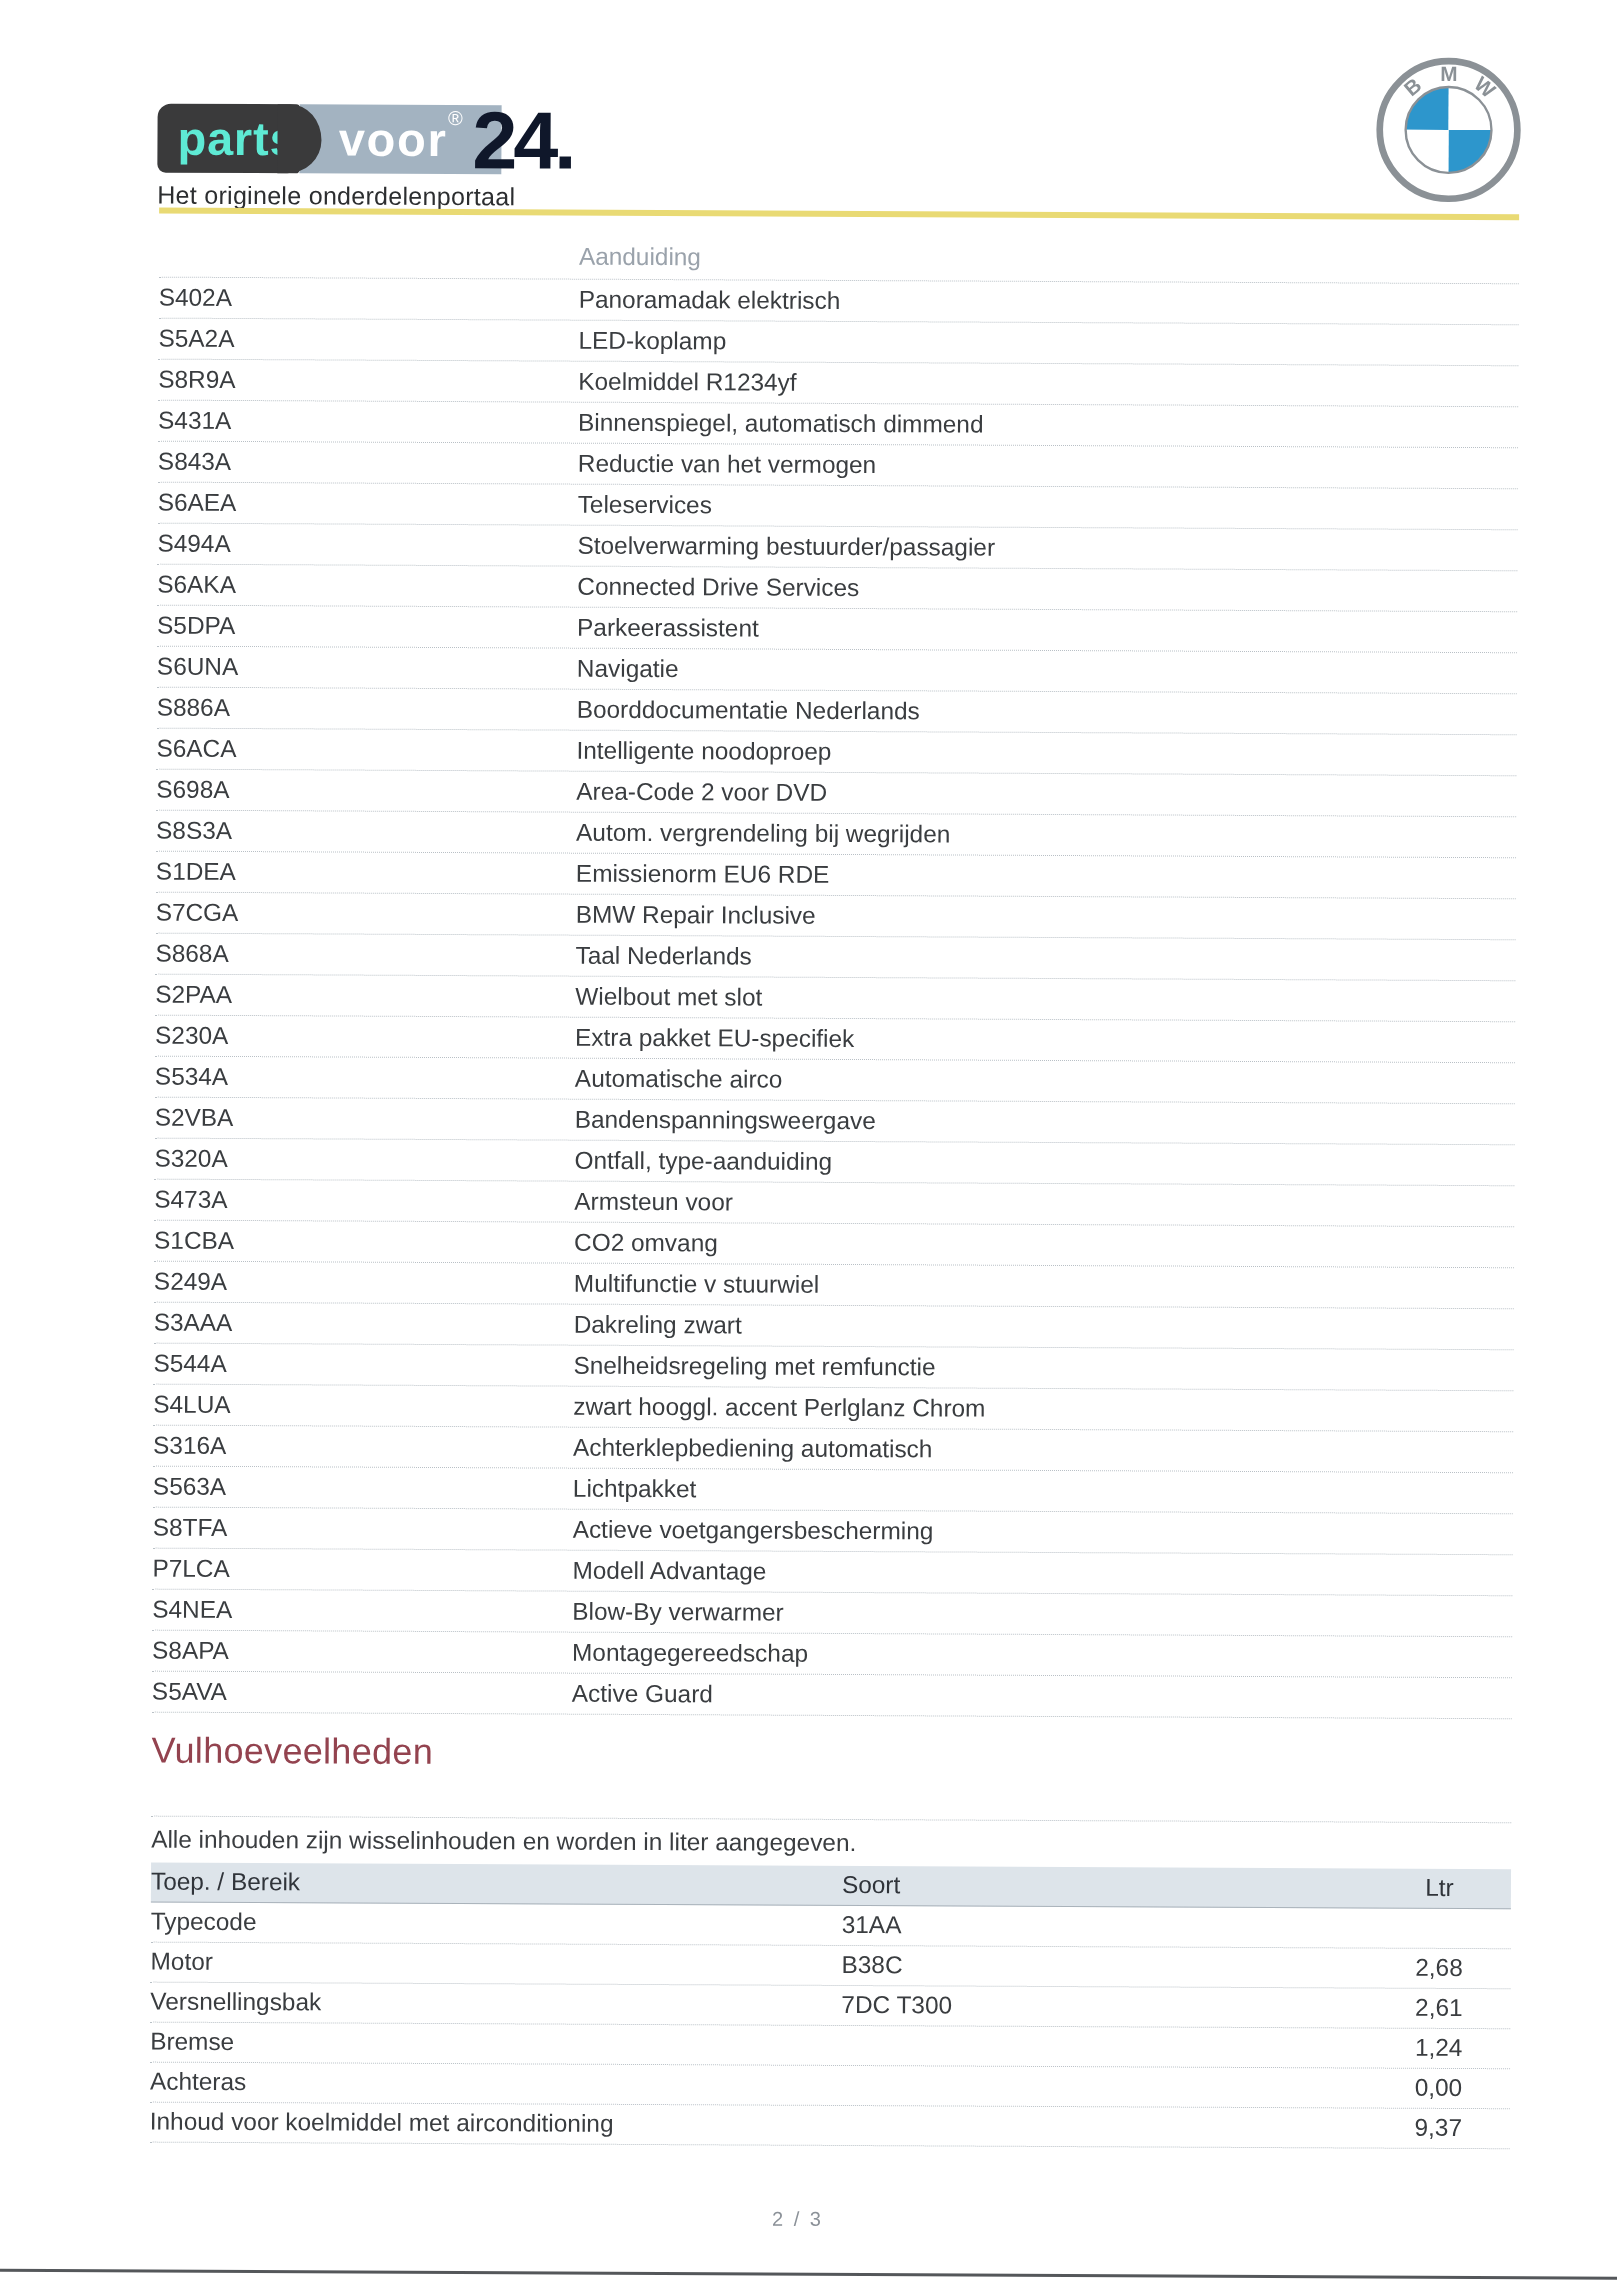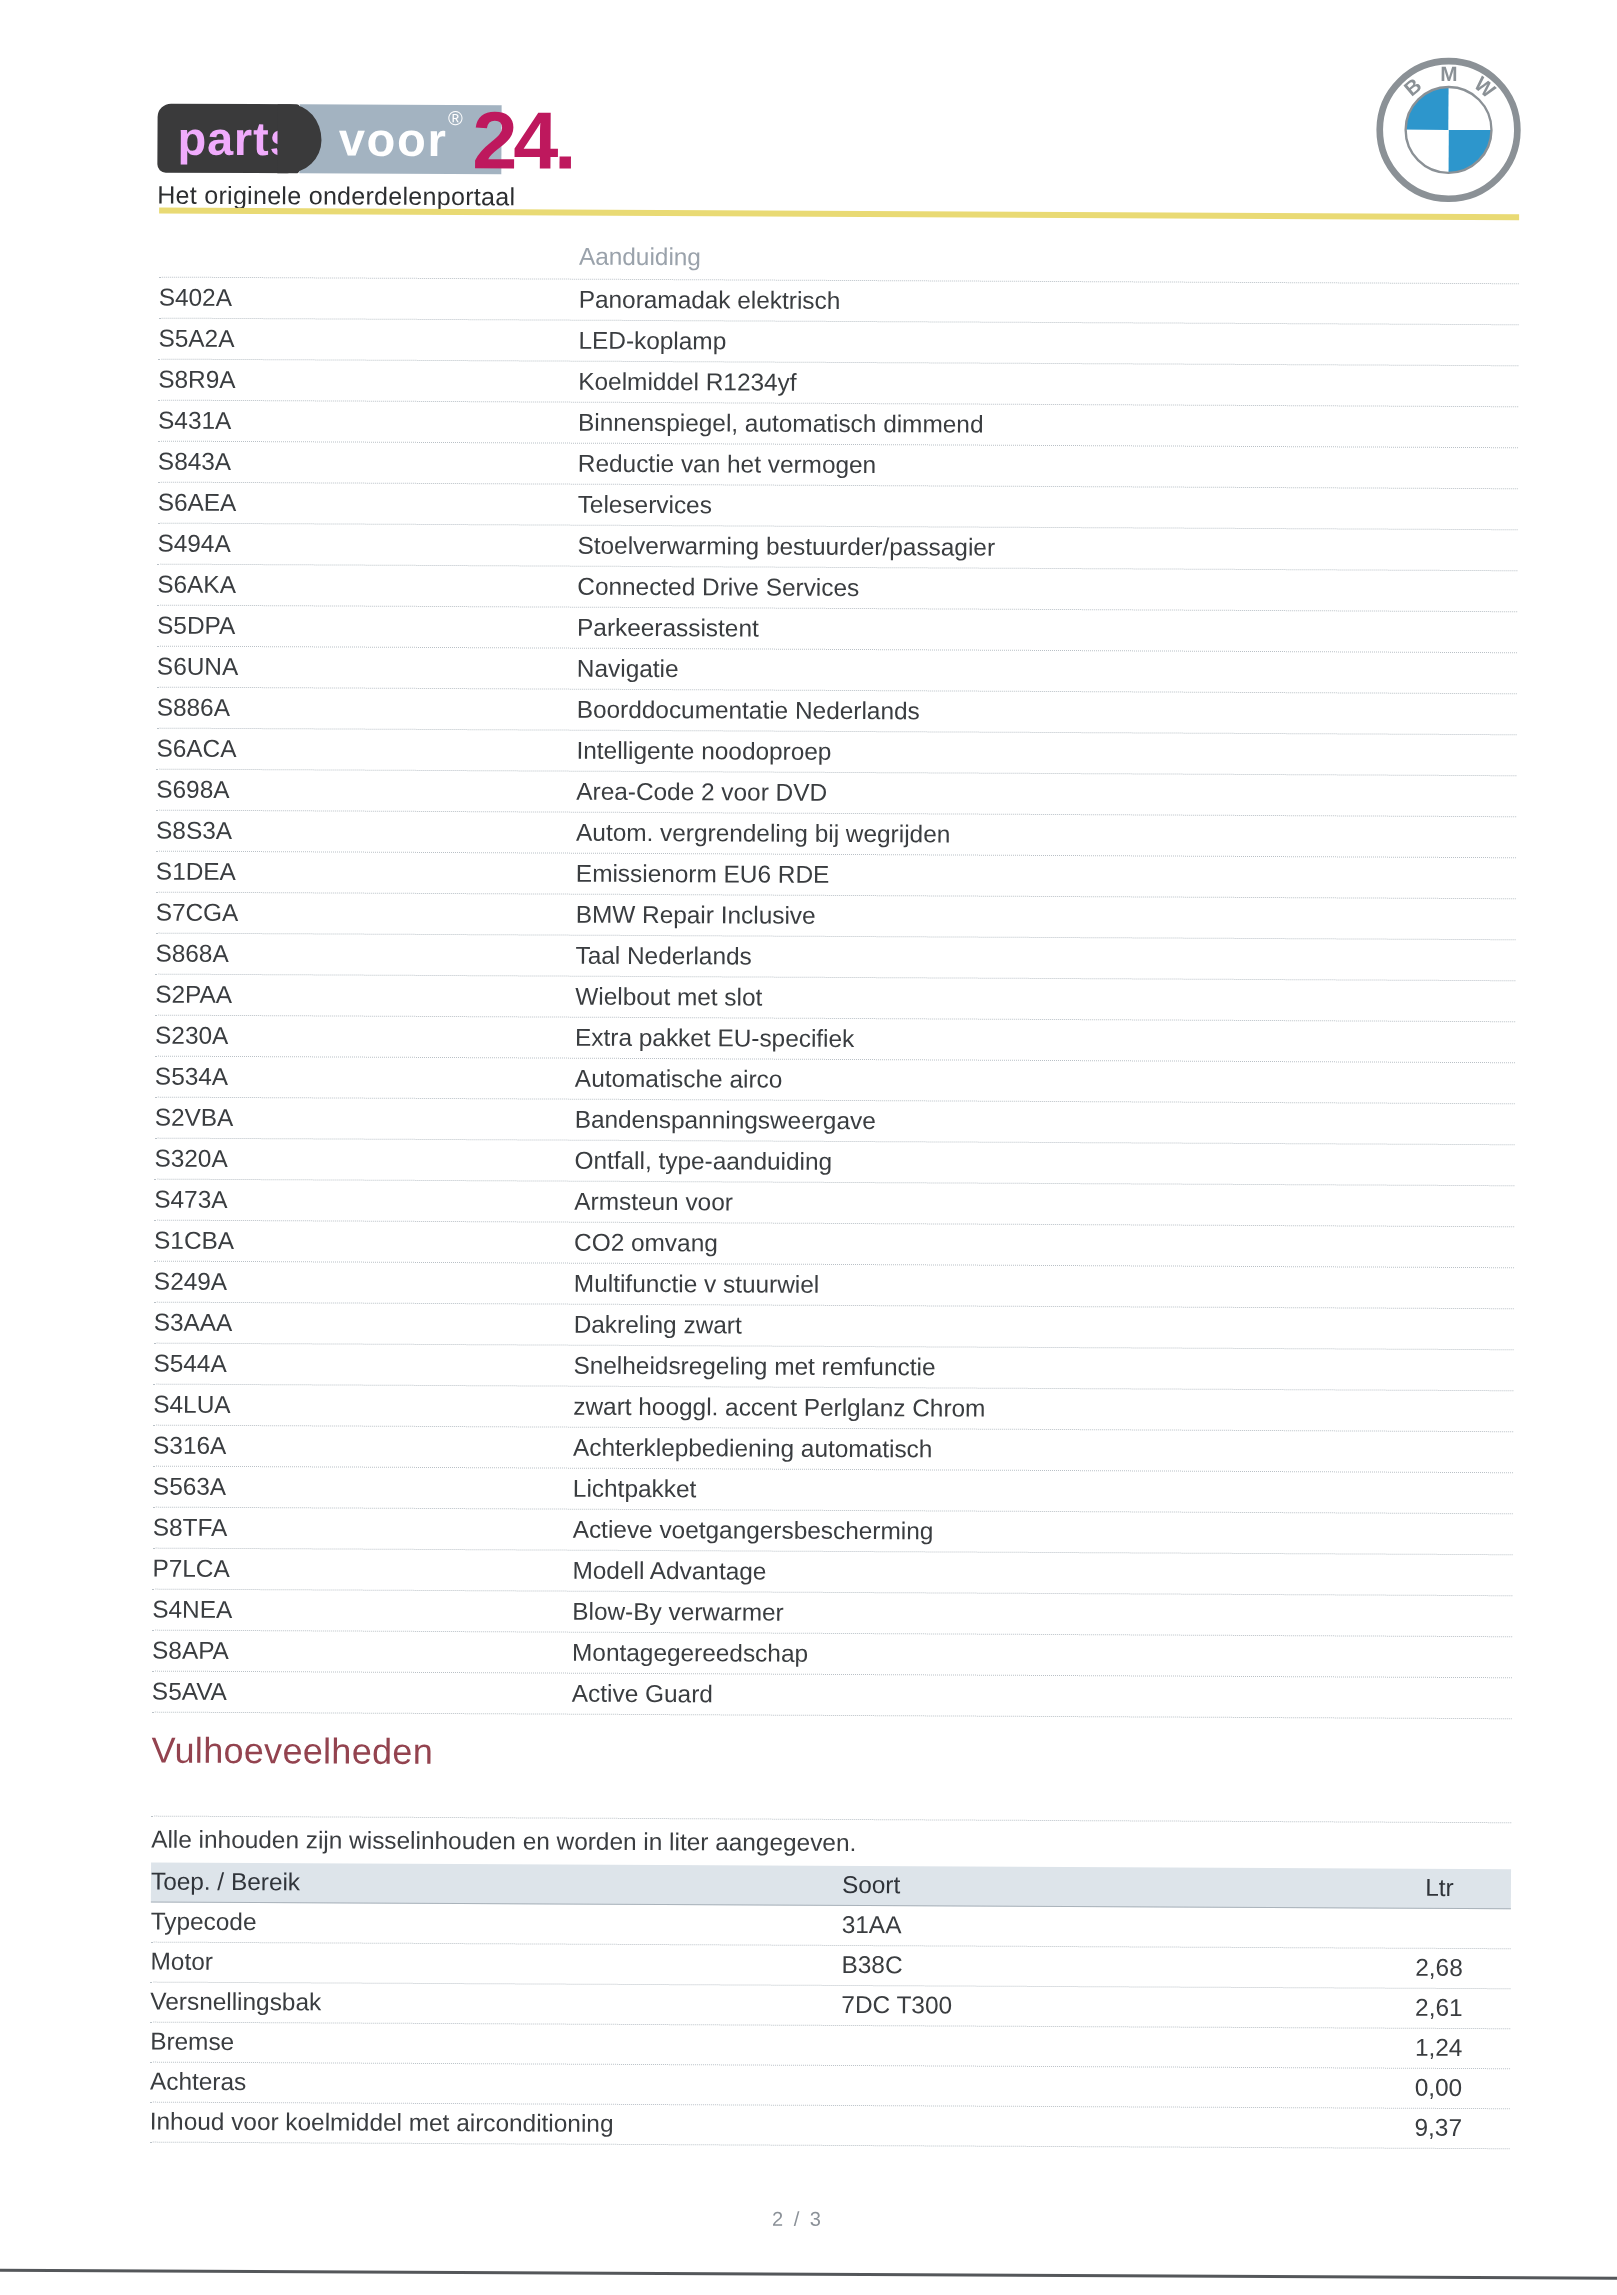--- a/index.html
+++ b/index.html
@@ -17,36 +17,36 @@
   .page{
     position:relative;width:1617px;height:2295px;background:#ffffff;overflow:hidden;
     font-family:"Liberation Sans", sans-serif;color:var(--ink);
   }
   .sheet{position:absolute;inset:0;transform:rotate(0.28deg);transform-origin:34px 34px;}
 
   
   .logo{position:absolute;left:158px;top:103px;}
   .logo-row{display:flex;align-items:stretch;height:69px;}
   .lp-dark{
-    position:relative;z-index:2;background:var(--logo-dark);color:#f0abfc;
+    position:relative;z-index:2;background:var(--logo-dark);color:#5eead4;
     border-radius:13.5px 3.4px 3.4px 8.4px;padding:0 3.4px 0 20px;
     font-size:47px;font-weight:700;display:flex;align-items:center;letter-spacing:0.8px;
   }
   .lp-dark::after{
     content:"";position:absolute;right:-22px;top:0;width:44px;height:100%;
     background:var(--logo-dark);border-radius:0 72% 78% 0 / 0 52% 48% 0;
   }
   .lp-light{
     position:relative;z-index:1;background:var(--logo-gray-blue);color:#fff;
     padding:0 54px 0 39px;font-size:47px;font-weight:700;
     display:flex;align-items:center;letter-spacing:1.7px;
   }
   .lp-reg{position:absolute;top:1.7px;right:37px;font-size:20px;font-weight:400;color:#fff;}
   .lp-24{
-    z-index:3;color:#be185d;font-size:81px;font-weight:700;line-height:64px;
+    z-index:3;color:#0f172a;font-size:81px;font-weight:700;line-height:64px;
     margin-left:-29px;letter-spacing:-4.2px;align-self:center;
   }
   .tagline{margin-top:8.4px;font-size:25px;color:#2c2e30;letter-spacing:0.3px;}
 
   .bmw{position:absolute;left:1375px;top:49px;width:148px;height:148px;}
 
   .yellow-rule{position:absolute;left:160px;top:207px;width:1360px;height:5.9px;background:var(--accent-yellow);}
 
   
   .options{position:absolute;left:160px;top:232px;width:1360px;font-size:24.4px;}

